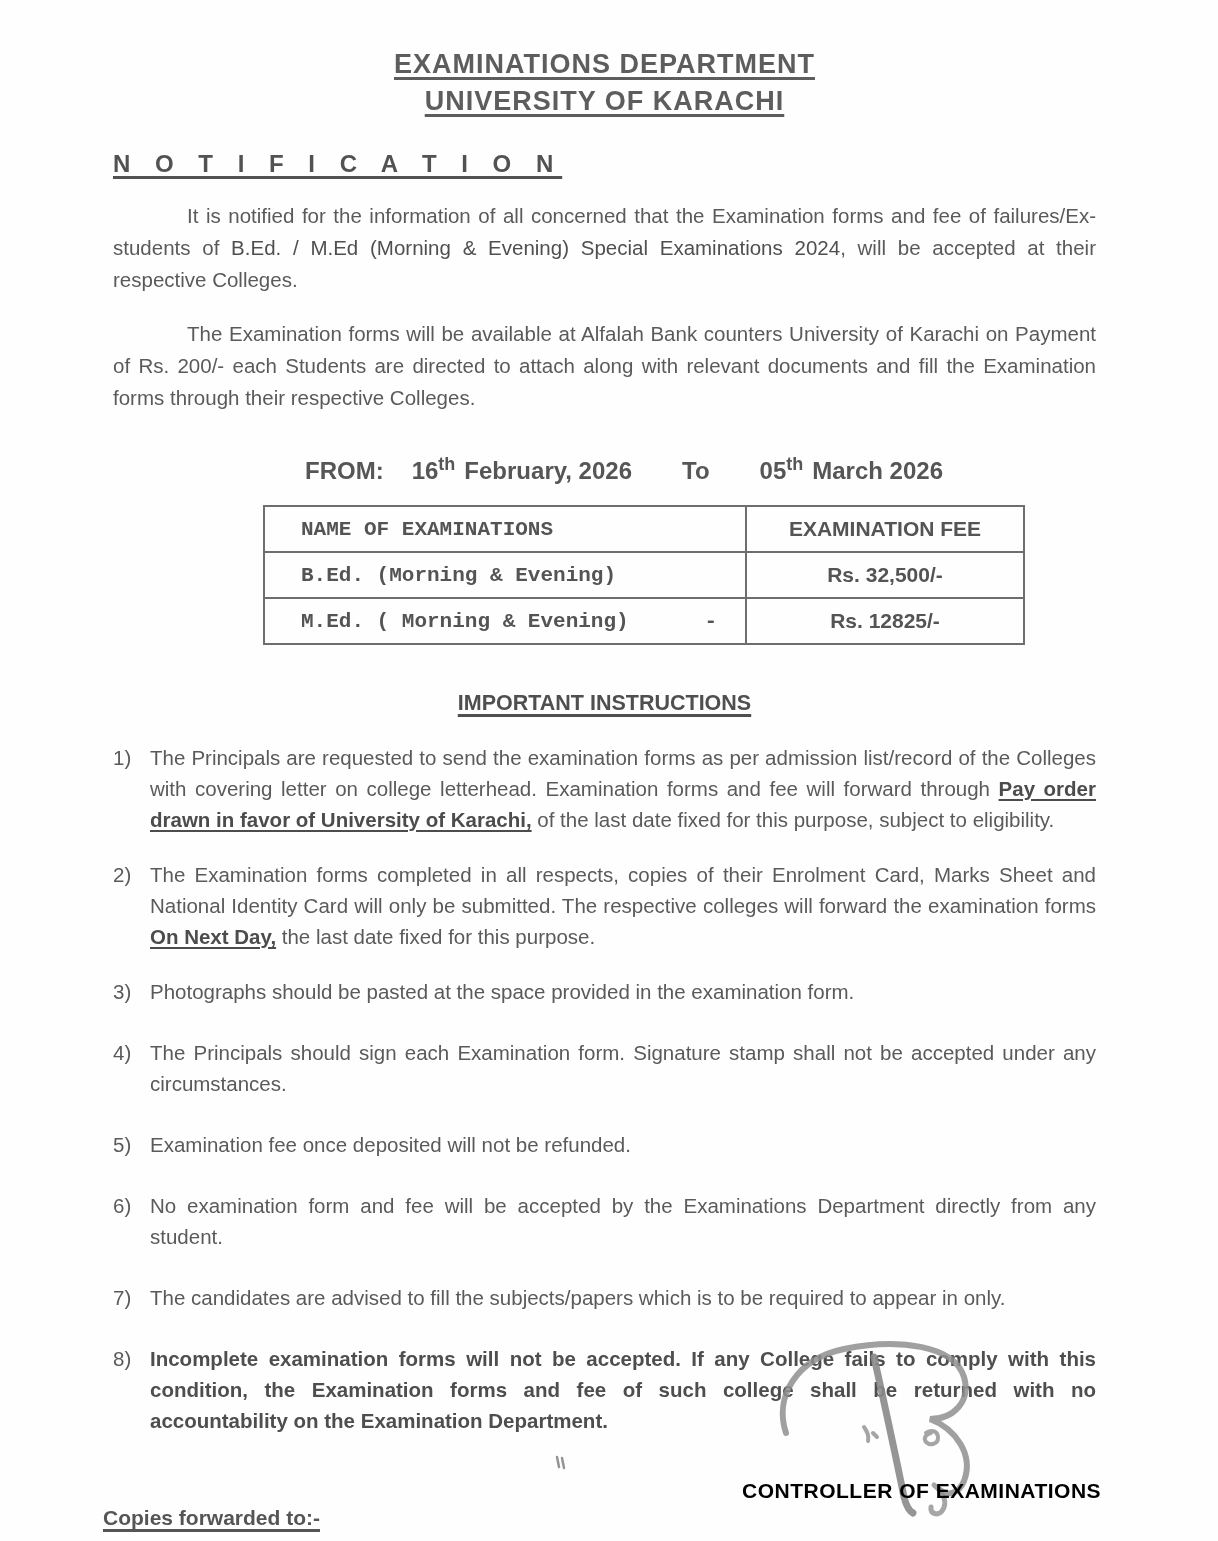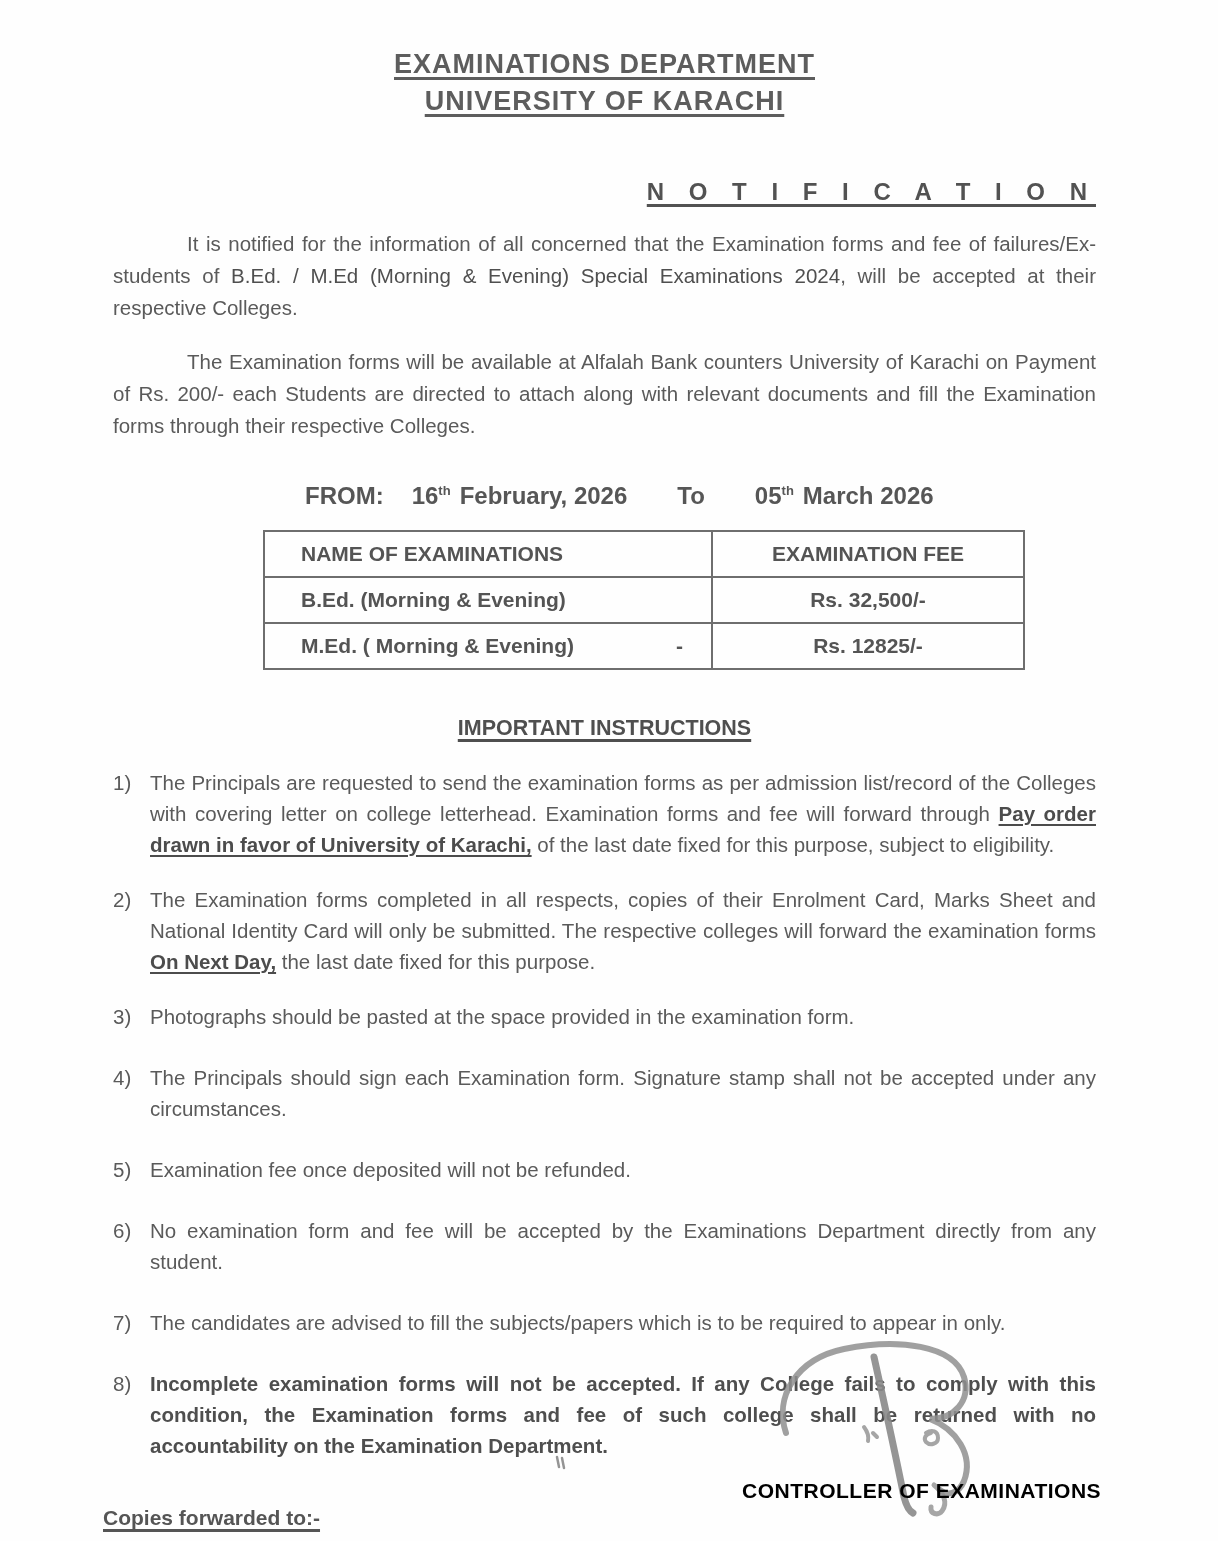--- a/index.html
+++ b/index.html
@@ -13,38 +13,38 @@
   
   .title-block { text-align:center; }
   .title { font-size:27px; font-weight:bold; color:#5d5d5d; letter-spacing:1px;
            line-height:37px; }
   .u { text-decoration:underline; text-decoration-thickness:2.5px; text-underline-offset:4px; }
 
   .ref-row { display:flex; justify-content:space-between; margin-top:62px;
              font-size:20px; color:#575757; }
   .ref-row .right { margin-right:18px; }
 
-  .notif-wrap { text-align:right; margin-top:58px; }
+  .notif-wrap { text-align:left; margin-top:30px; }
   .notif { font-size:24px; font-weight:bold; letter-spacing:9px; color:#525252; }
 
   .para { font-size:20.5px; line-height:32px; text-align:justify; color:#5a5a5a;
           margin-top:22px; text-indent:74px; }
   .para .b { font-weight:normal; color:#4f4f4f; }
 
   .from-line { margin-top:40px; margin-left:192px; font-size:24px; font-weight:bold;
                color:#565656; }
-  .from-line sup { font-size:13px; vertical-align:super;text-align:right; }
+  .from-line sup { font-size:18px; vertical-align:super;text-align:right; }
   .from-line .gap1 { margin-left:28px; }
   .from-line .gap2 { margin-left:50px; }
   .from-line .ml { margin-left:9px; }
 
   table.fees { border-collapse:collapse; margin-top:20px; margin-left:150px;
                width:762px; font-size:21px; color:#545454; }
   table.fees td { border:2.5px solid #6e6e6e; font-weight:bold; height:46px; }
-  td.name-col { width:448px; padding-left:36px; }
+  td.name-col { width:482px; padding-left:36px;font-family:Liberation Mono, monospace; }
   td.fee-col  { text-align:center; }
   .row-artifact { float:right; margin-right:28px; font-weight:bold; }
 
   .instr-wrap { text-align:center; margin-top:46px; }
   .instr-head { font-size:21.5px; font-weight:bold; color:#4f4f4f; }
 
   ol.items { list-style:none; margin-top:26px; }
   .item { display:flex; font-size:20.5px; line-height:31px; color:#5a5a5a;
           margin-bottom:24px; }
   .item .num { width:37px; flex:0 0 37px; }

